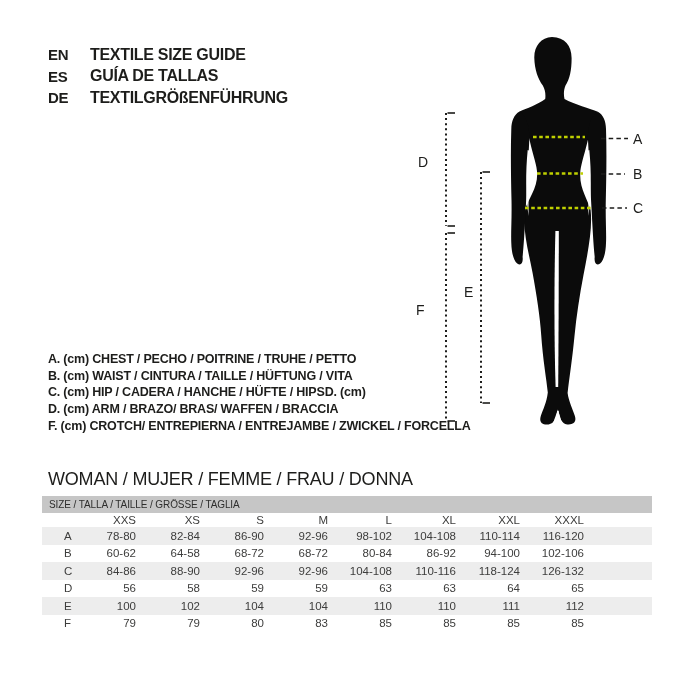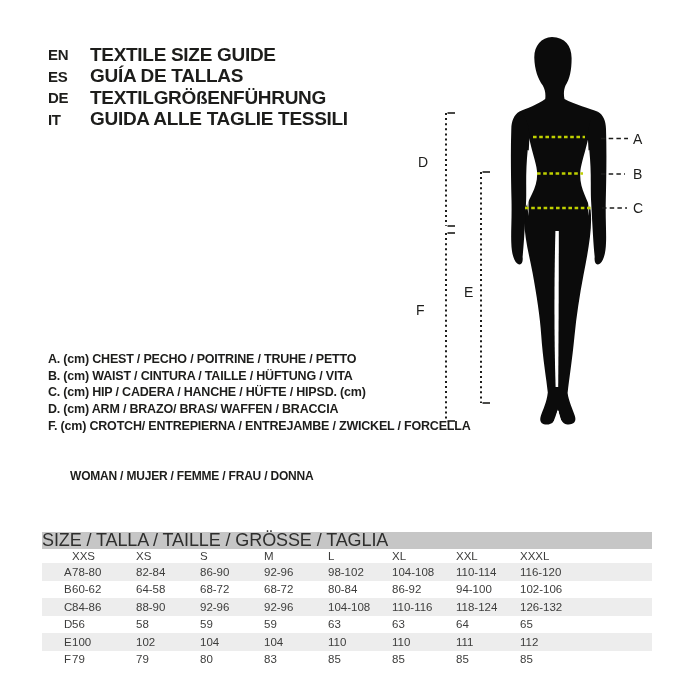--- a/index.html
+++ b/index.html
@@ -4,59 +4,55 @@
 <style>
   html,body{margin:0;padding:0;background:#ffffff;}
   .canvas{
     position:relative;width:700px;height:700px;background:#ffffff;overflow:hidden;
     font-family:"Liberation Sans","DejaVu Sans",sans-serif;color:#1d1d1b;
   }
   
   .lang-block{position:absolute;left:48px;top:44px;}
   .lang-row{display:flex;height:21.5px;align-items:center;}
   .lang-code{width:42px;font-size:15px;font-weight:700;letter-spacing:-0.3px;}
-  .lang-label{font-size:19px;font-weight:700;letter-spacing:-0.3px;white-space:nowrap;}
+  .lang-label{font-size:16px;font-weight:700;letter-spacing:-0.3px;white-space:nowrap;}
   
   .figure-svg{position:absolute;left:395px;top:25px;width:280px;height:410px;}
   .meas-letter{position:absolute;font-size:14px;font-weight:400;color:#1d1d1b;line-height:1;}
   
   .legend{position:absolute;left:48px;top:351px;}
   .legend-line{height:16.6px;font-size:12.5px;font-weight:700;letter-spacing:-0.2px;white-space:nowrap;display:flex;align-items:center;}
   
-  .category-label{position:absolute;left:48px;top:469px;font-size:12px;font-weight:700;letter-spacing:-0.2px;margin-left:22px;}
+  .category-label{position:absolute;left:48px;top:469px;font-size:18px;font-weight:400;letter-spacing:-0.2px;}
   
   .size-table{position:absolute;left:42px;top:496px;width:610px;font-size:11.5px;color:#3d3d3c;}
-  .table-bar{height:17px;background:#c6c6c6;display:flex;align-items:center;box-sizing:border-box;font-size:18px;color:#2e2e2d;letter-spacing:-0.1px;margin-top:36px;}
+  .table-bar{height:17px;background:#c6c6c6;display:flex;align-items:center;padding-left:7px;box-sizing:border-box;font-size:10px;color:#2e2e2d;letter-spacing:-0.1px;}
   .t-row{display:flex;align-items:center;height:17.5px;}
   .t-row.colhead{height:14px;}
   .t-row.stripe{background:#ededed;}
-  .t-cell{width:64px;text-align:left;}
+  .t-cell{width:64px;text-align:right;}
   .t-label{width:30px;box-sizing:border-box;padding-left:22px;text-align:left;}
 </style>
 </head>
 <body>
 
 <div class="canvas">
 
   <div class="lang-block">
     <div class="lang-row">
       <span class="lang-code">EN</span>
       <span class="lang-label">TEXTILE SIZE GUIDE</span>
     </div>
     <div class="lang-row">
       <span class="lang-code">ES</span>
       <span class="lang-label">GUÍA DE TALLAS</span>
     </div>
     <div class="lang-row">
       <span class="lang-code">DE</span>
       <span class="lang-label">TEXTILGRÖßENFÜHRUNG</span>
-    </div>
-    <div class="lang-row">
-      <span class="lang-code">IT</span>
-      <span class="lang-label">GUIDA ALLE TAGLIE TESSILI</span>
     </div>
   </div>
 
   <svg class="figure-svg" viewBox="395 25 280 410" xmlns="http://www.w3.org/2000/svg">
 
     <g>
       <path fill="#0b0b0b" d="
         M552,37
         C541,37.5 534,46 534.3,58
         C534.6,69.5 538,79 542.8,85.5

